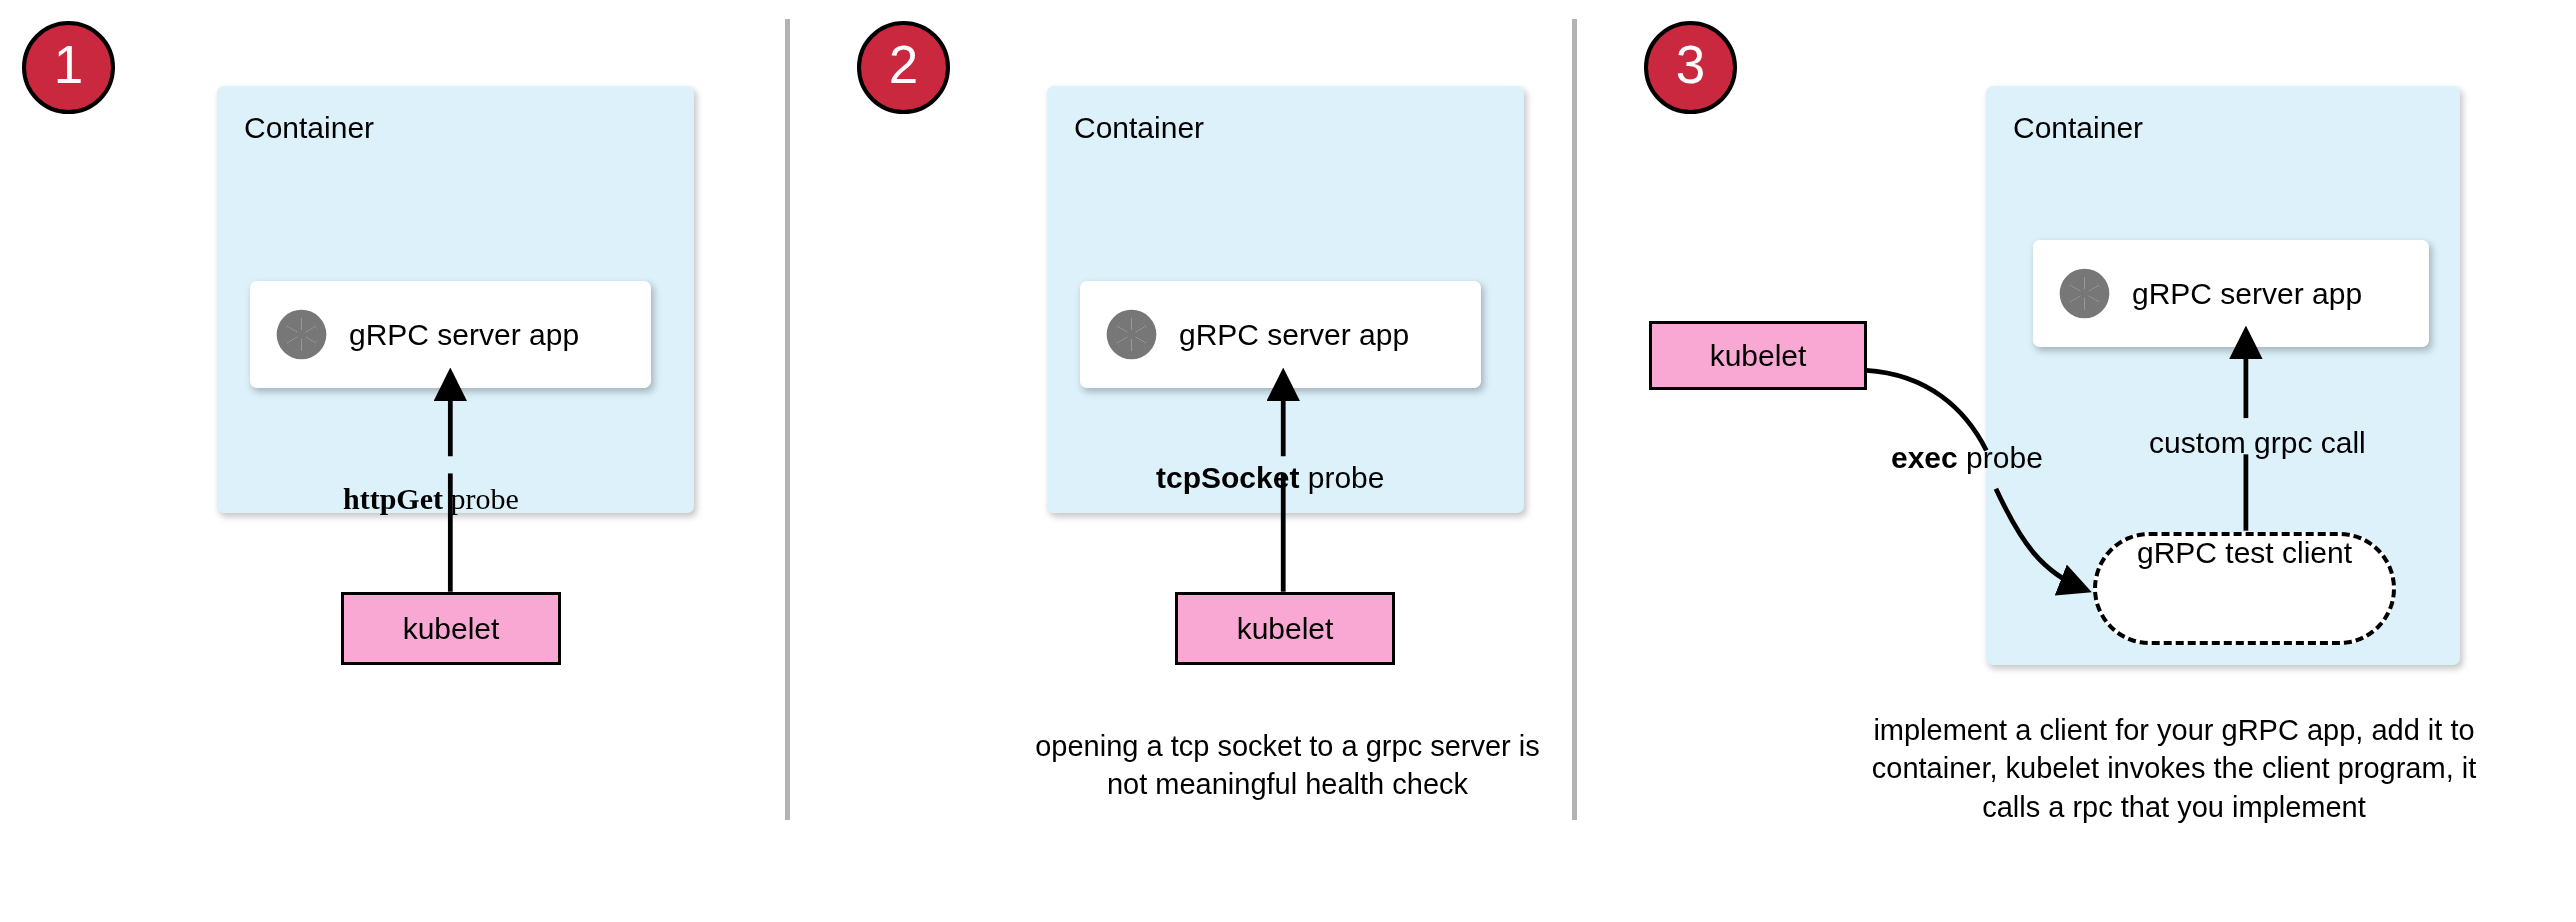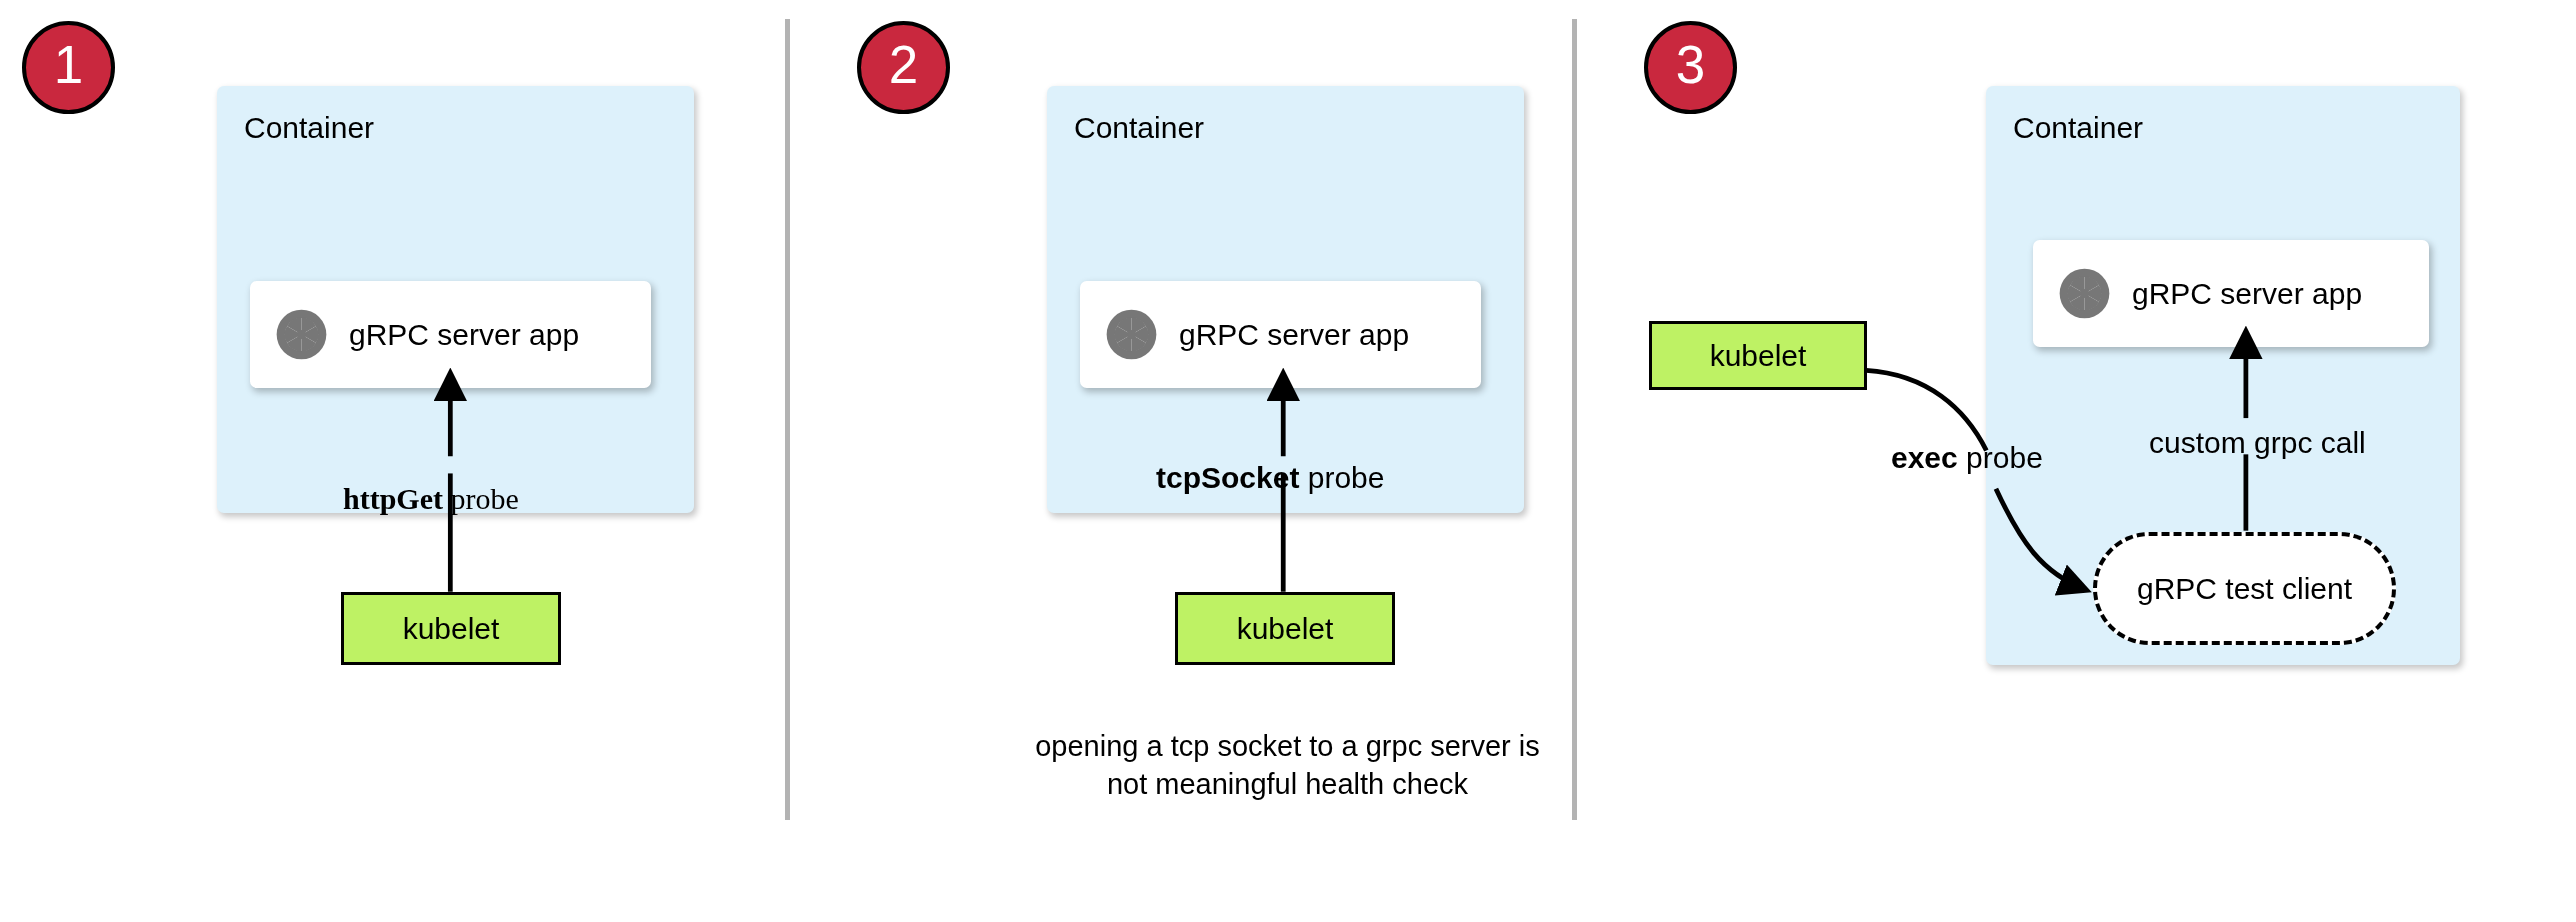--- a/index.html
+++ b/index.html
@@ -90,40 +90,39 @@
   }
   .app-card .app-label {
     font-size: 30px;
     color: #000000;
     white-space: nowrap;
   }
 
   
   .kubelet-box {
     position: absolute;
-    background: #bef264;
+    background: #f9a8d4;
     border: 3.8px solid #000000;
     box-sizing: border-box;
     display: flex;
     align-items: center;
     justify-content: center;
     font-size: 30px;
     color: #000000;
     text-align: right;
   }
 
   
   .test-client {
     position: absolute;
     background: #ffffff;
     border: 4.8px dashed #000000;
     border-radius: 57px;
     box-sizing: border-box;
     display: flex;
-    align-items: center;
     justify-content: center;
     font-size: 30px;
     color: #000000;
     white-space: nowrap;
   }
 
   
   .edge-label {
     position: absolute;
     font-size: 30px;
@@ -260,20 +259,21 @@
   <div class="edge-label" style="left:1891px; top:441px;">
     <b>exec</b><span> probe</span>
   </div>
 
   <div class="edge-label" style="left:2149px; top:426px;">custom grpc call</div>
 
   <div class="test-client" style="left:2093px; top:532px; width:303px; height:113px;">
     <span>gRPC test client</span>
   </div>
 
+  <div class="caption" style="left:1859px; top:711px; width:630px;">implement a client for your gRPC app, add it to container, kubelet invokes the client program, it calls a rpc that you implement</div>
 
   <svg class="arrows" viewBox="0 0 2700 967">
     <defs>
       <marker id="arrowhead" markerWidth="7" markerHeight="7" refX="5.6" refY="3.5" orient="auto" markerUnits="strokeWidth">
         <path d="M0,0 L7,3.5 L0,7 Z" fill="#000000"></path>
       </marker>
     </defs>
 
     <line x1="472" y1="620" x2="472" y2="496" stroke="#000000" stroke-width="5"></line>
     <line x1="472" y1="478" x2="472" y2="392" stroke="#000000" stroke-width="5" marker-end="url(#arrowhead)"></line>

